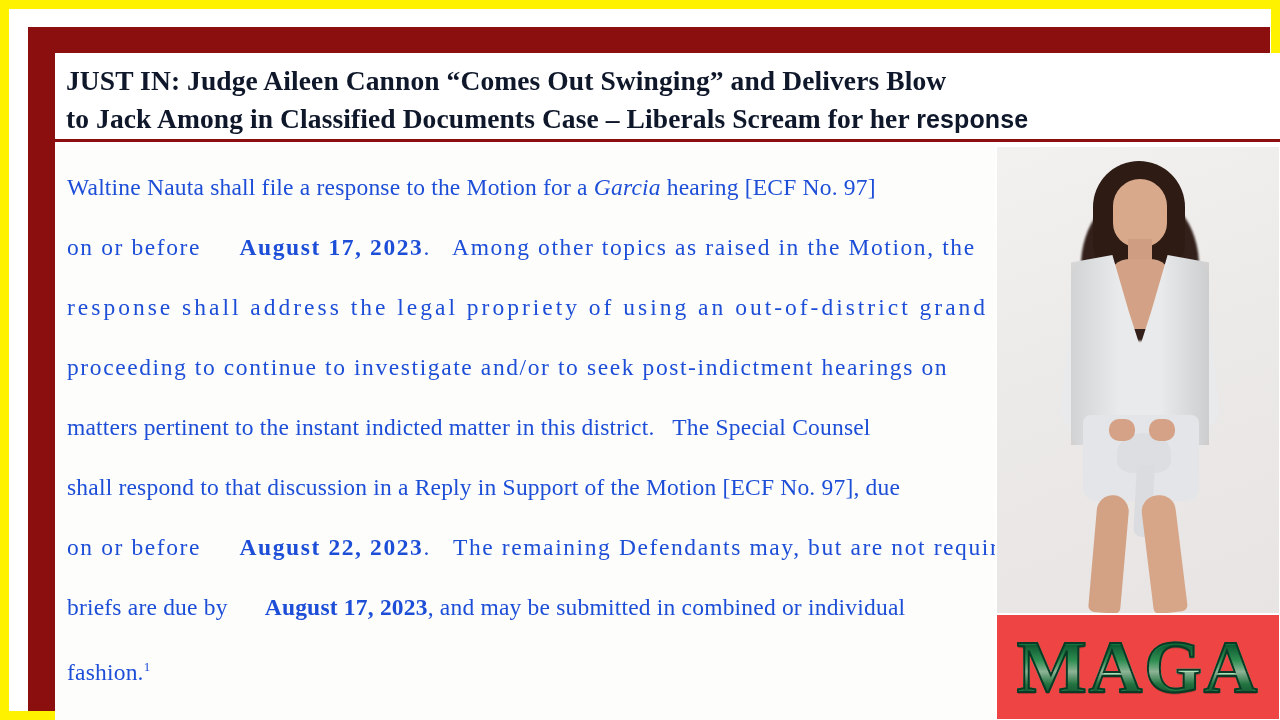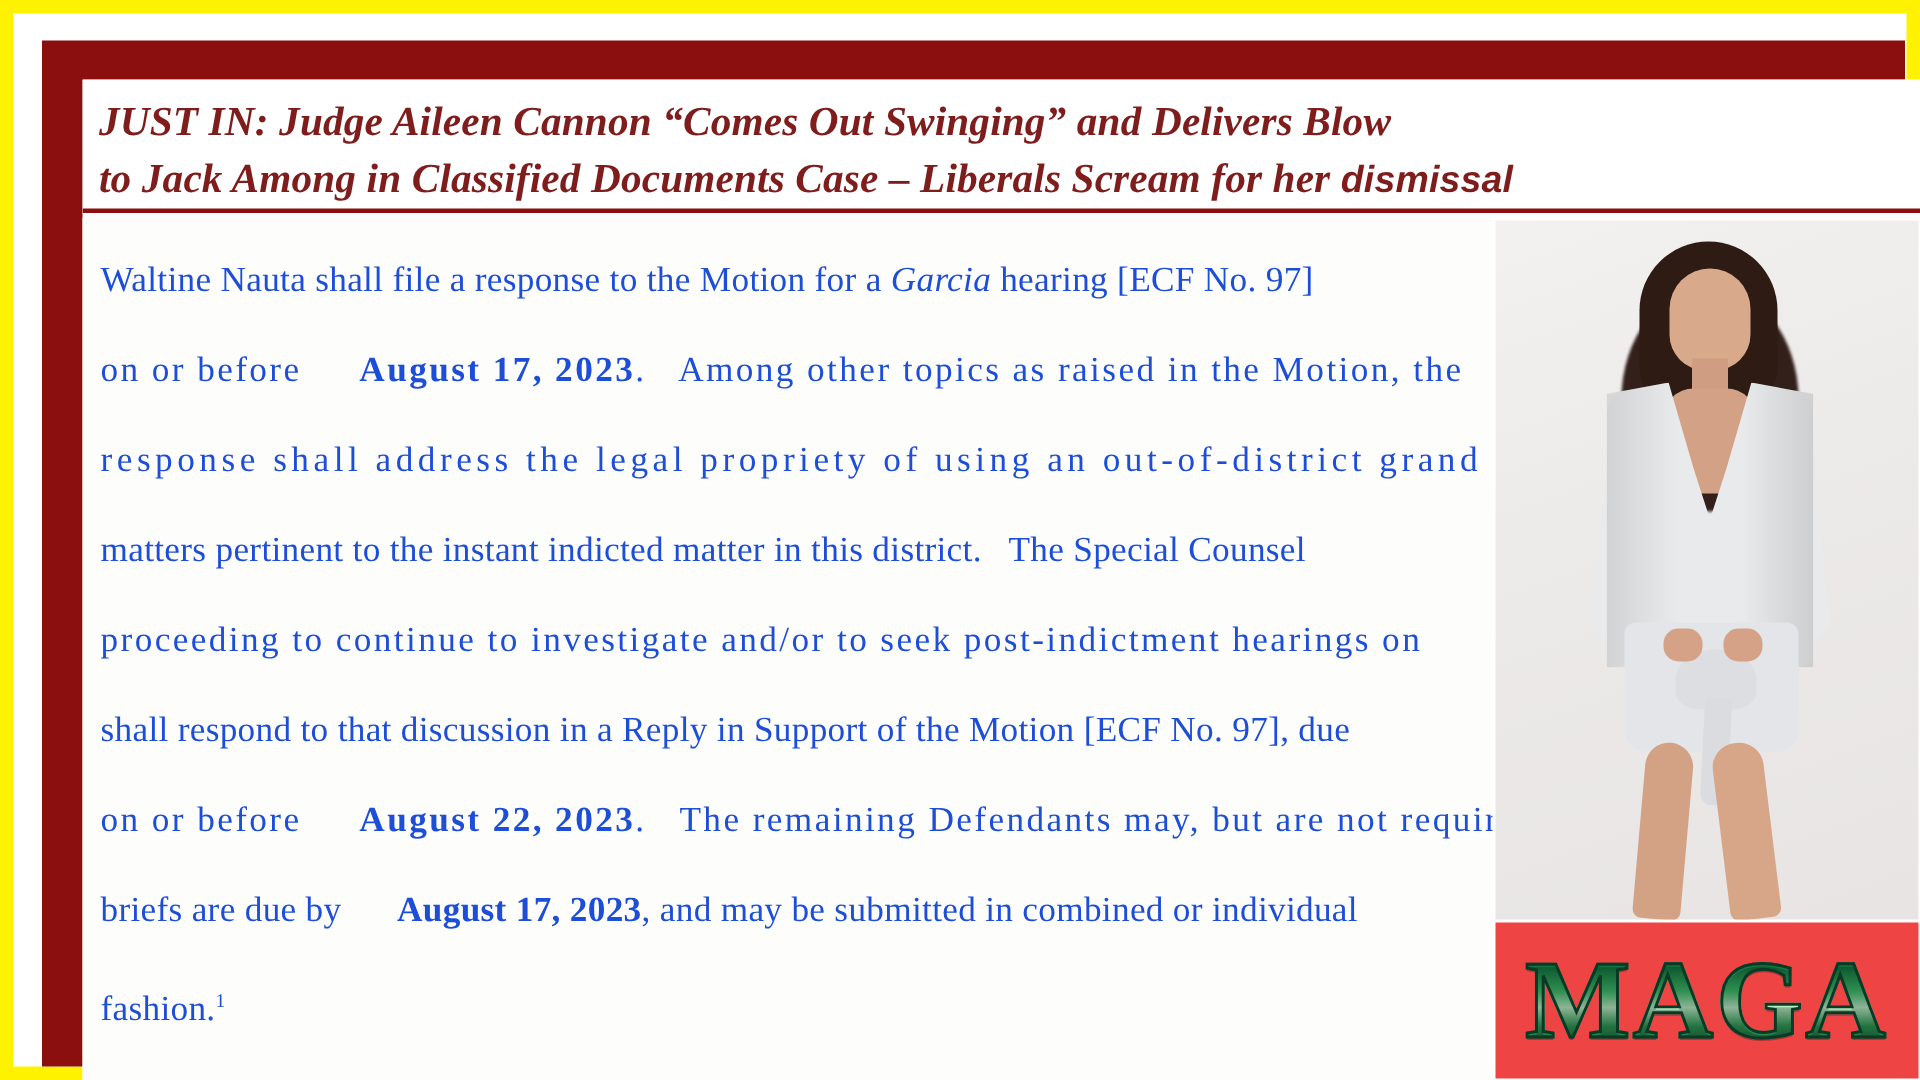--- a/index.html
+++ b/index.html
@@ -55,24 +55,23 @@
     box-sizing: border-box;
     padding: 9px 12px 0 11px;
     background: #ffffff;
     border-bottom: 3px solid #8c0f10;
   }
   .headline-line {
     font-family: "Liberation Serif", serif;
     font-weight: bold;
     font-size: 27.5px;
     line-height: 38px;
-    color: #7f1d1d;
+    color: #0f172a;
     white-space: nowrap;
     letter-spacing: 0.1px;
-    font-style: italic;
   }
   .headline-line .tail {
     font-family: "Liberation Sans", sans-serif;
     font-weight: bold;
     font-size: 25px;
   }
 
   
   .body-area {
     position: absolute;
@@ -272,40 +271,40 @@
 </head>
 <body>
 
 <div class="frame-yellow">
   <div class="frame-white">
     <div class="frame-red">
       <div class="frame-inner">
 
         <div class="headline">
           <div class="headline-line">JUST IN: Judge Aileen Cannon “Comes Out Swinging” and Delivers Blow</div>
-          <div class="headline-line"><span>to Jack Among in Classified Documents Case – Liberals Scream for her </span><span class="tail">dismissal</span></div>
+          <div class="headline-line"><span>to Jack Among in Classified Documents Case – Liberals Scream for her </span><span class="tail">response</span></div>
         </div>
 
         <div class="body-area">
 
           <div class="doc-scan">
             <div class="doc-line">
               Waltine Nauta shall file a response to the Motion for a <i>Garcia</i> hearing [ECF No. 97]
             </div>
             <div class="doc-line sp-wide">
               on or before <b>August 17, 2023</b>.&nbsp;&nbsp; Among other topics as raised in the Motion, the
             </div>
             <div class="doc-line sp-xwide">
               response shall address the legal propriety of using an out-of-district grand jury
             </div>
-            <div class="doc-line">
-              matters pertinent to the instant indicted matter in this district.&nbsp;&nbsp; The Special Counsel
-            </div>
             <div class="doc-line sp-wide">
               proceeding to continue to investigate and/or to seek post-indictment hearings on
+            </div>
+            <div class="doc-line">
+              matters pertinent to the instant indicted matter in this district.&nbsp;&nbsp; The Special Counsel
             </div>
             <div class="doc-line">
               shall respond to that discussion in a Reply in Support of the Motion [ECF No. 97], due
             </div>
             <div class="doc-line sp-wide">
               on or before <b>August 22, 2023</b>.&nbsp;&nbsp; The remaining Defendants may, but are not required
             </div>
             <div class="doc-line">
               briefs are due by <b>August 17, 2023</b>, and may be submitted in combined or individual
             </div>

